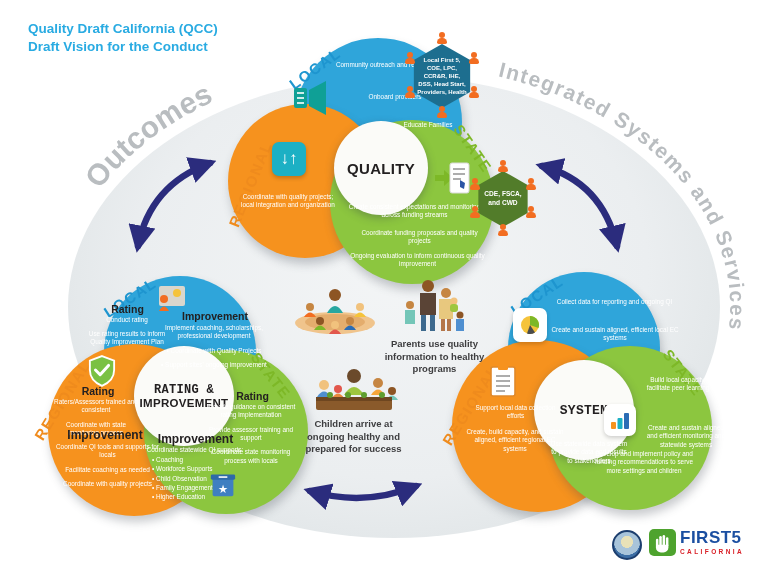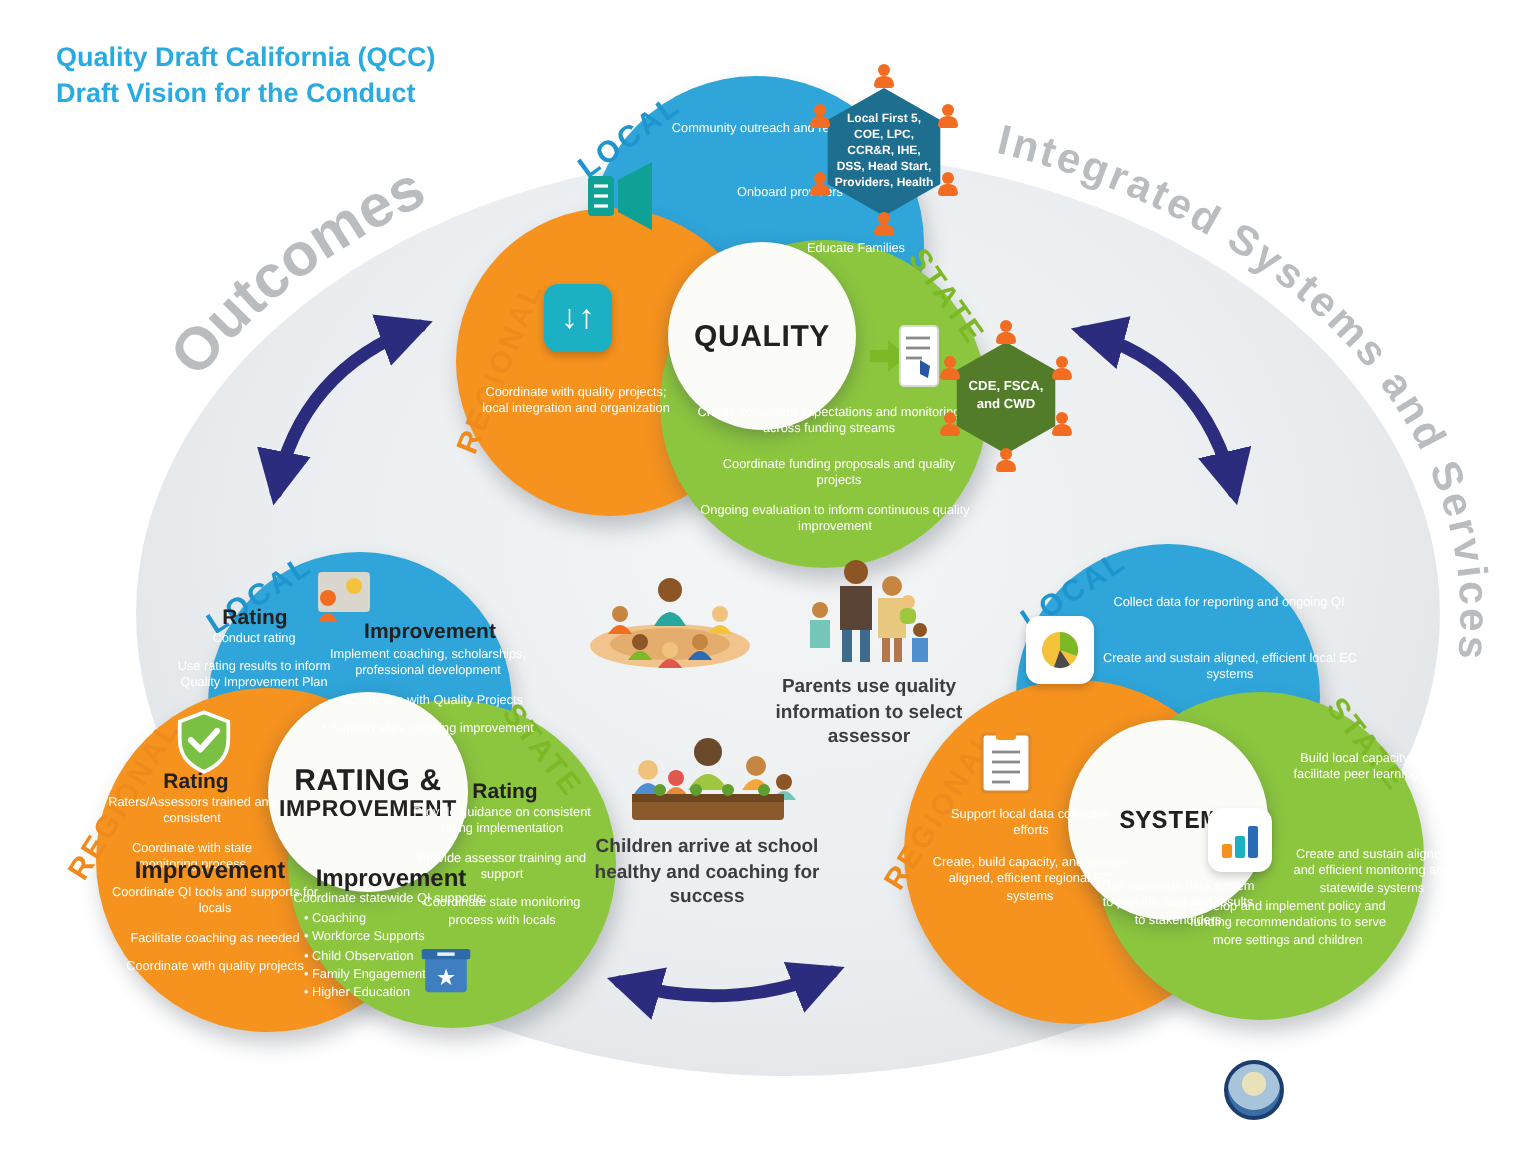--- a/index.html
+++ b/index.html
@@ -150,21 +150,21 @@
     <span class="person" style="left:61px; top:46px;"></span>
     <span class="person" style="left:33px; top:64px;"></span>
     <span class="person" style="left:5px;  top:46px;"></span>
     <span class="person" style="left:5px;  top:18px;"></span>
   </div>
 
   <div class="circle c-blue" style="left:104px; top:276px; width:152px; height:152px;"></div>
   <div class="circle c-orange" style="left:48px;  top:344px; width:172px; height:172px;"></div>
   <div class="circle c-green" style="left:144px; top:350px; width:164px; height:164px;"></div>
   <div class="circle c-white" style="left:134px; top:346px; width:100px; height:100px;">
-    <span class="hub-label" style="font-size:15px;">RATING &amp;</span>
+    <span class="hub-label" style="font-size:12px;font-family:Liberation Mono, monospace;">RATING &amp;</span>
     <span class="hub-label" style="font-size:11.5px;">IMPROVEMENT</span>
   </div>
 
   <div class="tag tag-blue" style="left:95px;  top:289px; width:70px; transform:rotate(-33deg);">LOCAL</div>
   <div class="tag tag-green" style="left:236px; top:367px; width:70px; transform:rotate(52deg);">STATE</div>
   <div class="tag tag-orange" style="left:17px;  top:392px; width:90px; transform:rotate(-58deg);">REGIONAL</div>
 
   <svg class="abs" style="left:155px; top:284px;" width="32" height="30" viewBox="0 0 32 30">
     <rect x="4" y="2" width="26" height="20" rx="2" fill="#d9d6cd"></rect>
     <circle cx="22" cy="9" r="4" fill="#f5c33b"></circle>
@@ -311,37 +311,54 @@
       <path d="M41 20 h14 v20 h-14 z" fill="#e8c87e"></path>
     <rect x="43" y="40" width="4" height="12" fill="#b4764a"></rect>
       <rect x="49" y="40" width="4" height="12" fill="#b4764a"></rect>
     <circle cx="56" cy="22" r="3.5" fill="#f1c27d"></circle>
       <rect x="52" y="25" width="8" height="8" rx="3" fill="#9ec63f"></rect>
     <circle cx="12" cy="26" r="4" fill="#c68642"></circle>
       <path d="M7 31 h10 v14 h-10 z" fill="#74c6b8"></path>
     <circle cx="62" cy="36" r="3.5" fill="#8d5524"></circle>
       <path d="M58 40 h8 v12 h-8 z" fill="#4f8fd0"></path>
   </svg>
-  <div class="outcome" style="left:382px; top:338px; width:105px;">Parents use quality information to select assessor</div>
+  <div class="outcome" style="left:382px; top:338px; width:105px;">Parents use quality information to healthy programs</div>
 
   <svg class="abs" style="left:308px; top:367px;" width="92" height="52" viewBox="0 0 92 52">
     <circle cx="46" cy="9" r="7" fill="#6b4a2b"></circle>
       <path d="M36 28 q10 -16 20 0 z" fill="#9ec63f"></path>
     <circle cx="16" cy="18" r="5" fill="#f1c27d"></circle>
       <path d="M9 30 q7 -11 14 0 z" fill="#4f8fd0"></path>
     <circle cx="70" cy="16" r="5" fill="#c68642"></circle>
       <path d="M63 28 q7 -11 14 0 z" fill="#f5a63b"></path>
     <circle cx="84" cy="24" r="4" fill="#8d5524"></circle>
       <path d="M78 33 q6 -9 12 0 z" fill="#74c6b8"></path>
     <circle cx="30" cy="22" r="4" fill="#e2574c"></circle>
       <path d="M24 31 q6 -9 12 0 z" fill="#e8893c"></path>
     <rect x="8" y="30" width="76" height="13" rx="2" fill="#8a5a2b"></rect>
     <rect x="8" y="30" width="76" height="4" fill="#6e4620"></rect>
     <circle cx="22" cy="28" r="3" fill="#5f9e2f"></circle>
       <circle cx="40" cy="28" r="3" fill="#5f9e2f"></circle>
     <circle cx="56" cy="28" r="3" fill="#5f9e2f"></circle>
       <circle cx="74" cy="28" r="3" fill="#5f9e2f"></circle>
   </svg>
-  <div class="outcome" style="left:296px; top:418px; width:115px;">Children arrive at school healthy and coaching for success</div>
+  <div class="outcome" style="left:296px; top:418px; width:115px;">Children arrive at ongoing healthy and prepared for success</div>
 
   <div class="seal" style="left:612px; top:530px;"></div>
+  <div class="first5" style="left:649px; top:529px;">
+    <div class="hand-box">
+      <svg width="20" height="20" viewBox="0 0 24 24">
+        <g fill="#ffffff">
+          <rect x="3.5" y="7" width="3" height="9" rx="1.5"></rect>
+          <rect x="7.5" y="3.5" width="3" height="12" rx="1.5"></rect>
+          <rect x="11.5" y="2.5" width="3" height="13" rx="1.5"></rect>
+          <rect x="15.5" y="5" width="3" height="11" rx="1.5"></rect>
+          <path d="M3.5 14 h15 v3.5 a6 6 0 0 1 -6 6 h-3 a6 6 0 0 1 -6 -6 z"></path>
+        </g>
+      </svg>
+    </div>
+    <div>
+      <div class="f5-top">FIRST5</div>
+      <div class="f5-bottom">CALIFORNIA</div>
+    </div>
+  </div>
 
 </div>
 
 </body></html>

